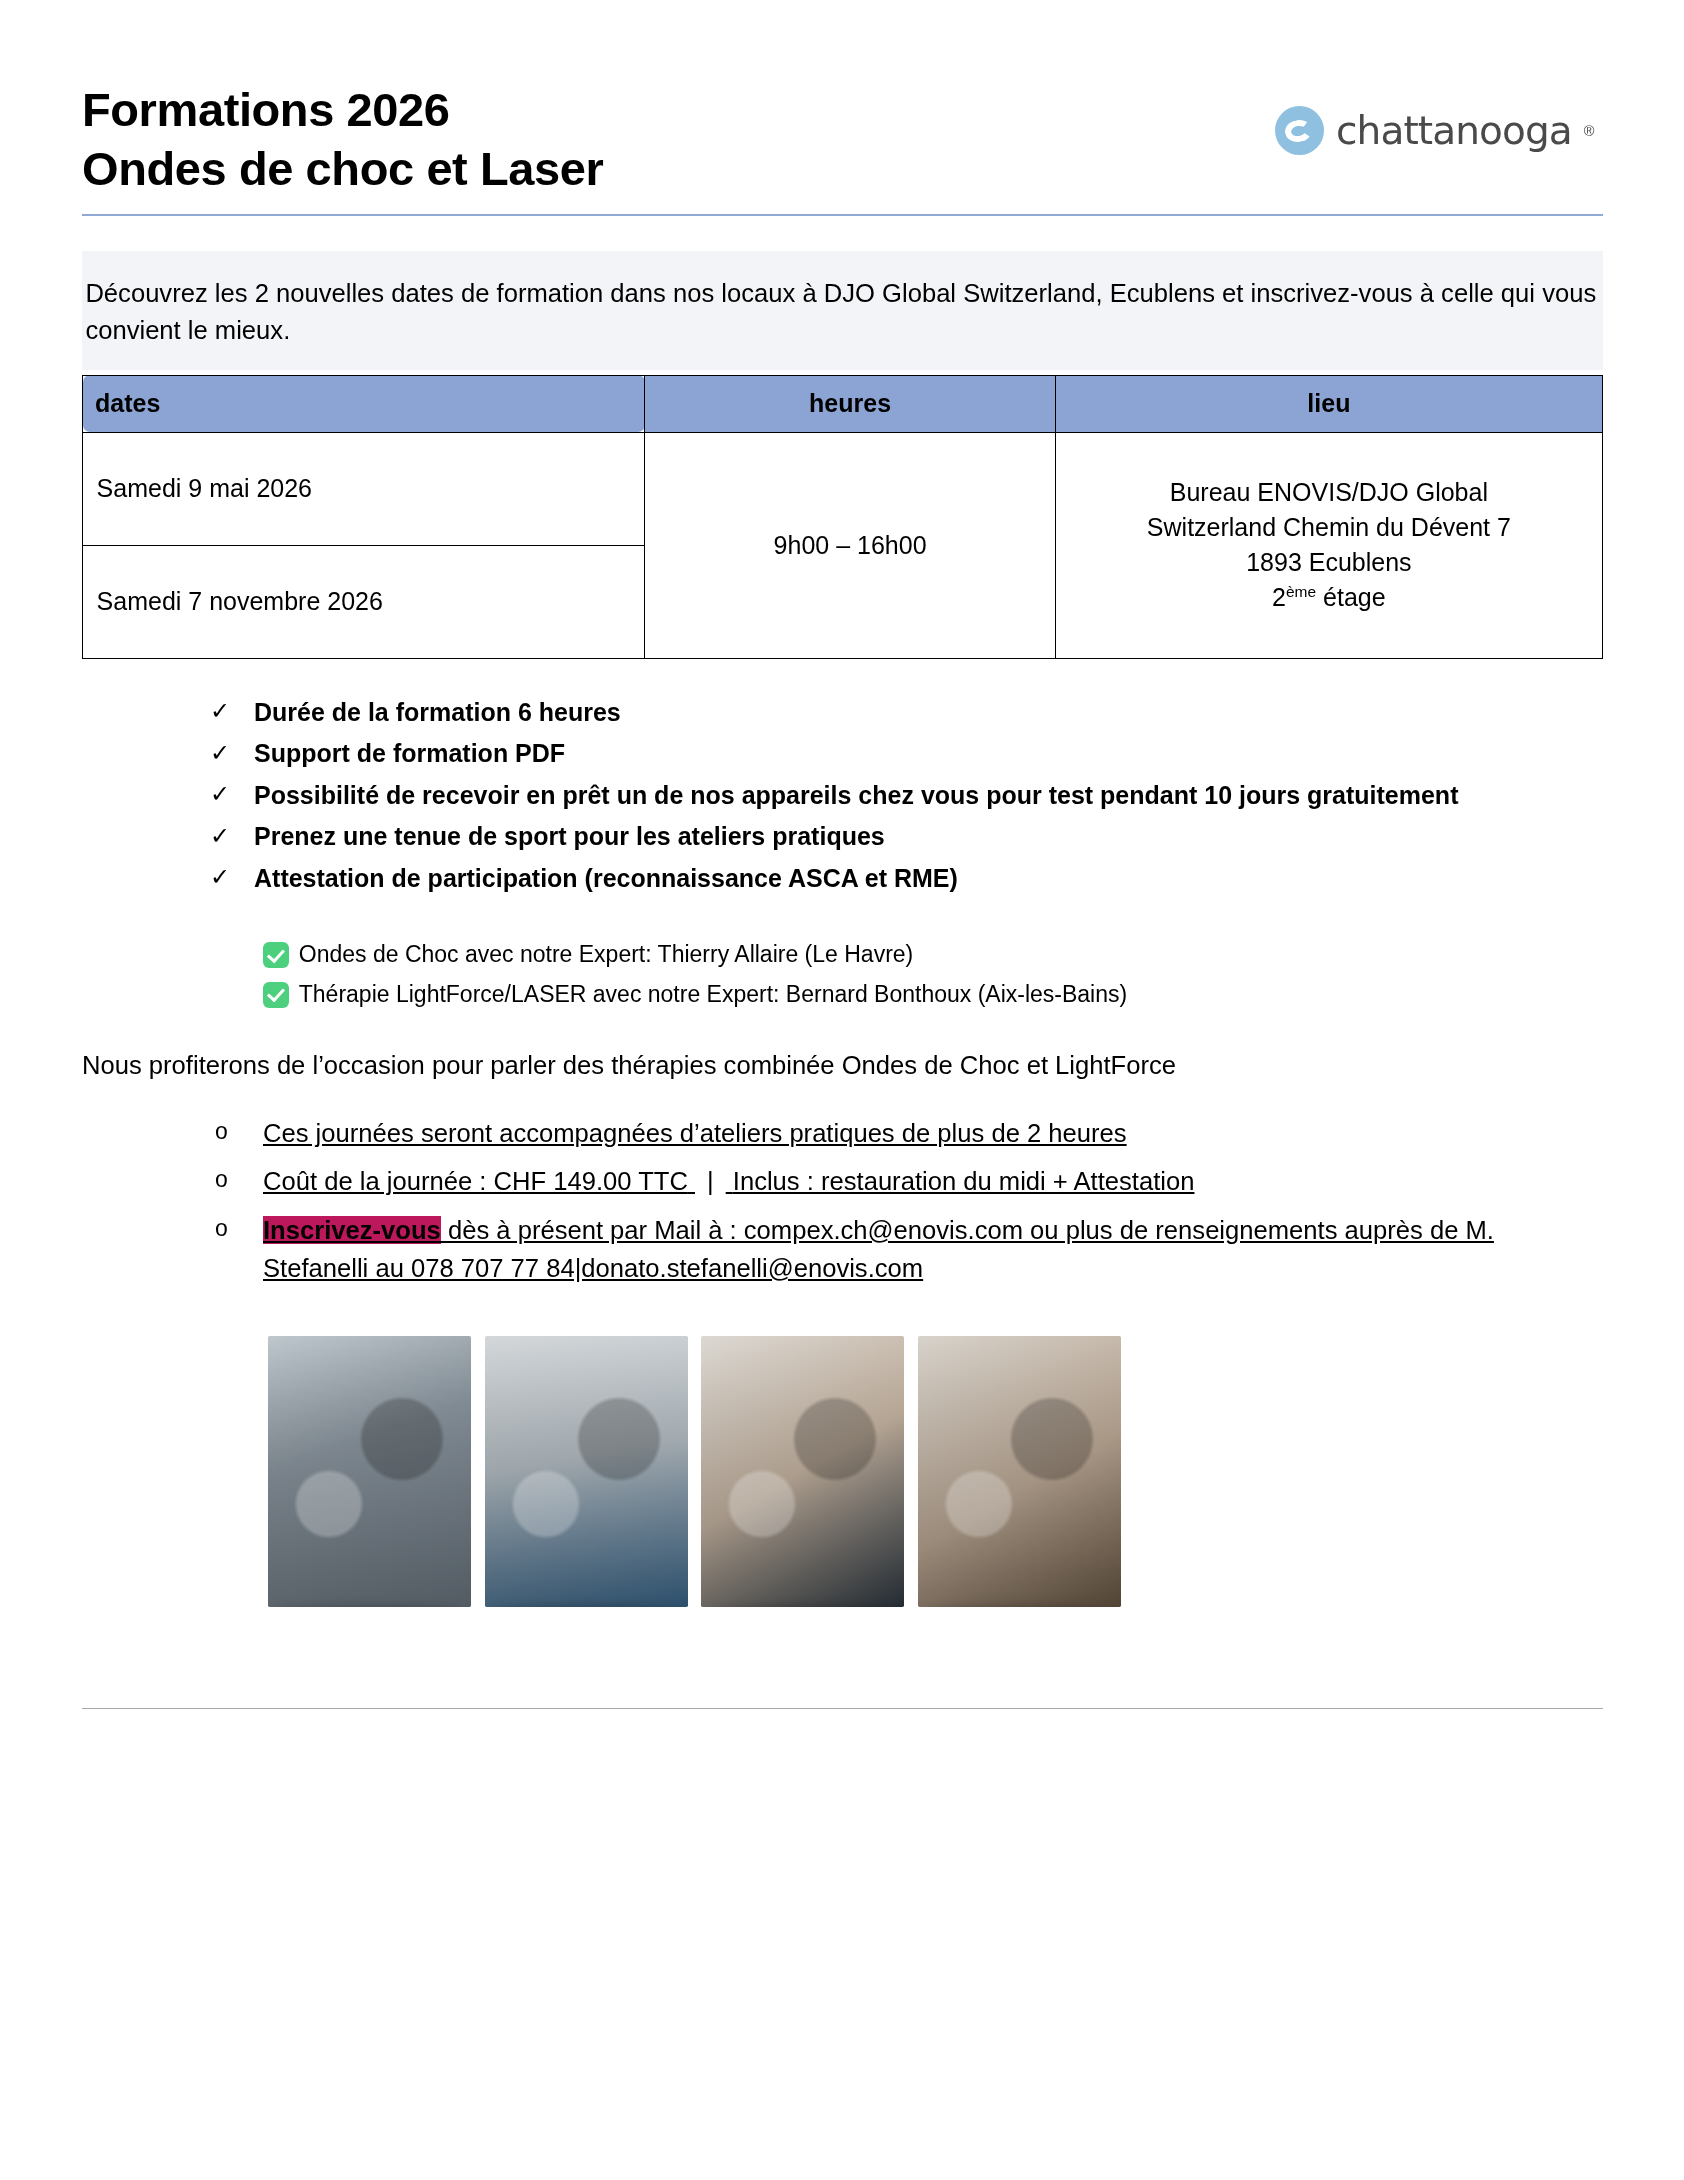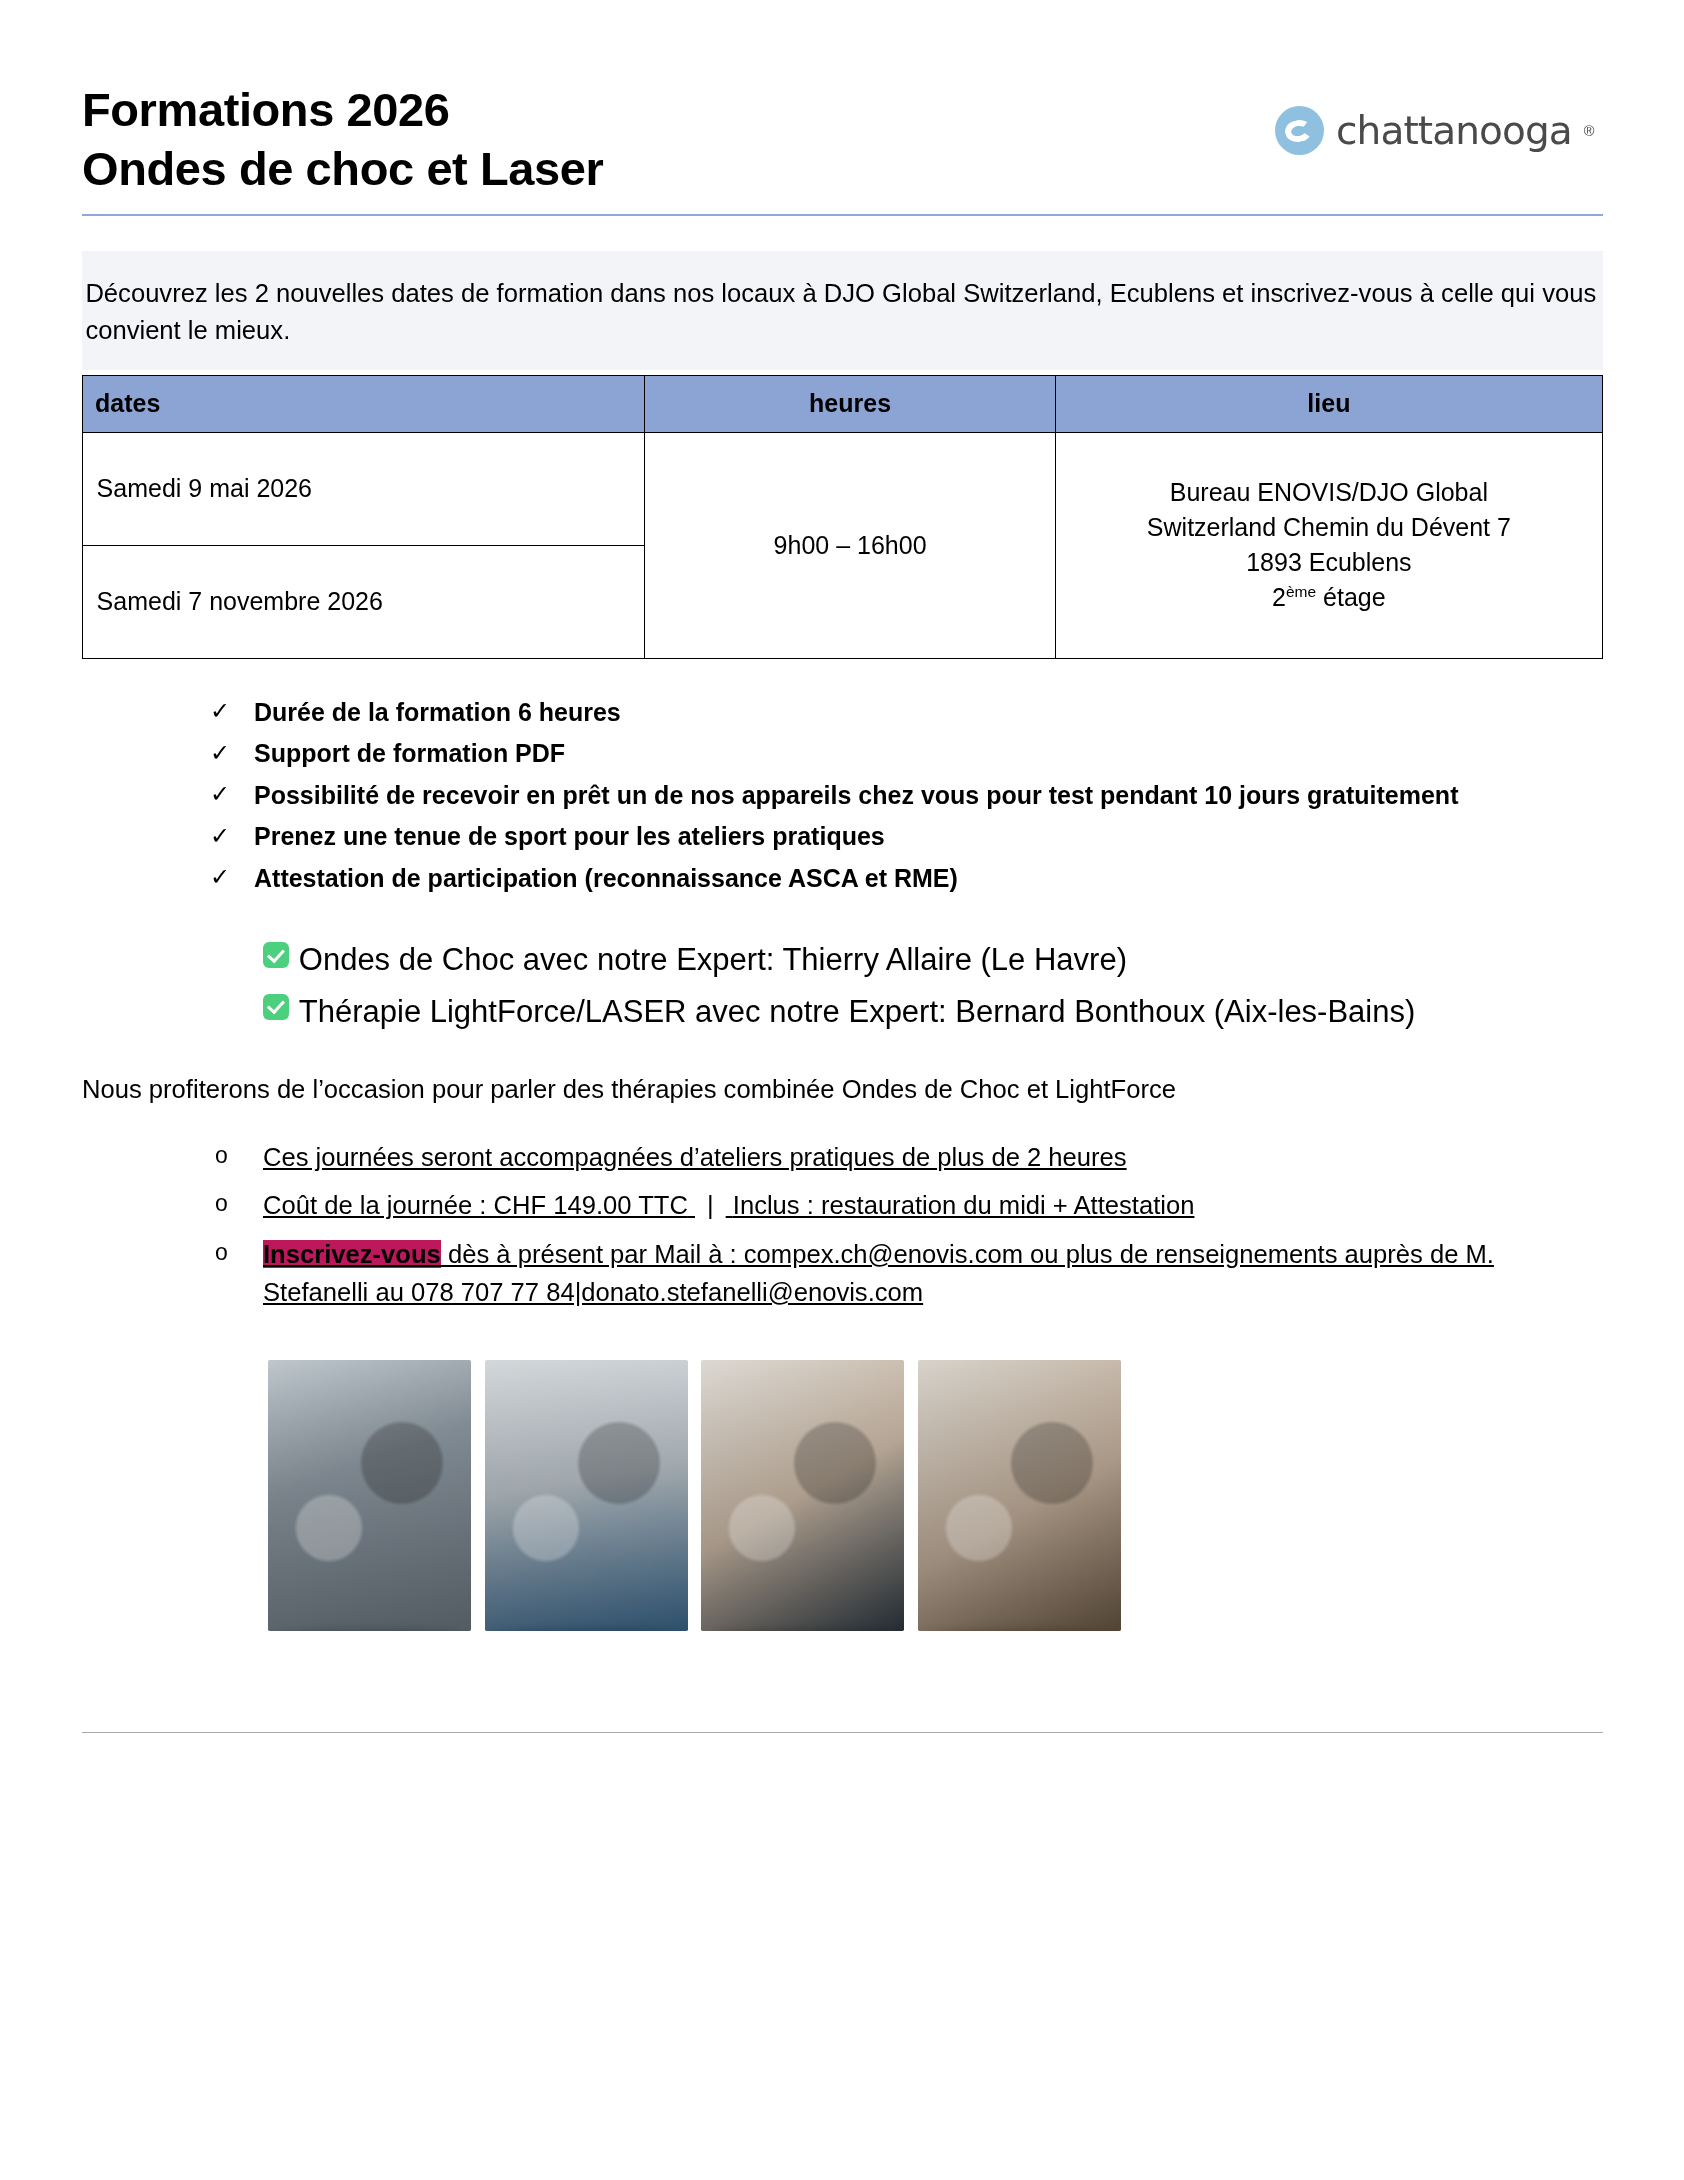--- a/index.html
+++ b/index.html
@@ -101,20 +101,21 @@
   }
   table.schedule th {
     background: #8ba4d3;
     border: 1.7px solid #000000;
     font-size: 25px;
     font-weight: bold;
     padding: 13.6px 12px;
   }
   table.schedule th.left-head {
     text-align: left;
+    border-radius: 7px;
   }
   table.schedule td {
     border: 1.7px solid #000000;
     font-size: 25px;
     padding: 17px 13.6px;
     vertical-align: middle;
   }
   td.date-cell {
     height: 78px;
   }
@@ -155,21 +156,21 @@
 
   
   .green-lines {
     margin-top: 41px;
     padding-left: 181px;
   }
   .green-line {
     display: flex;
     align-items: flex-start;
     gap: 10.2px;
-    font-size: 31px;
+    font-size: 23px;
     line-height: 1.5;
     margin-bottom: 5.1px;
   }
   .green-check {
     width: 25.6px;
     height: 25.6px;
     background: #4cd07d;
     border-radius: 6px;
     position: relative;
     flex: 0 0 auto;

